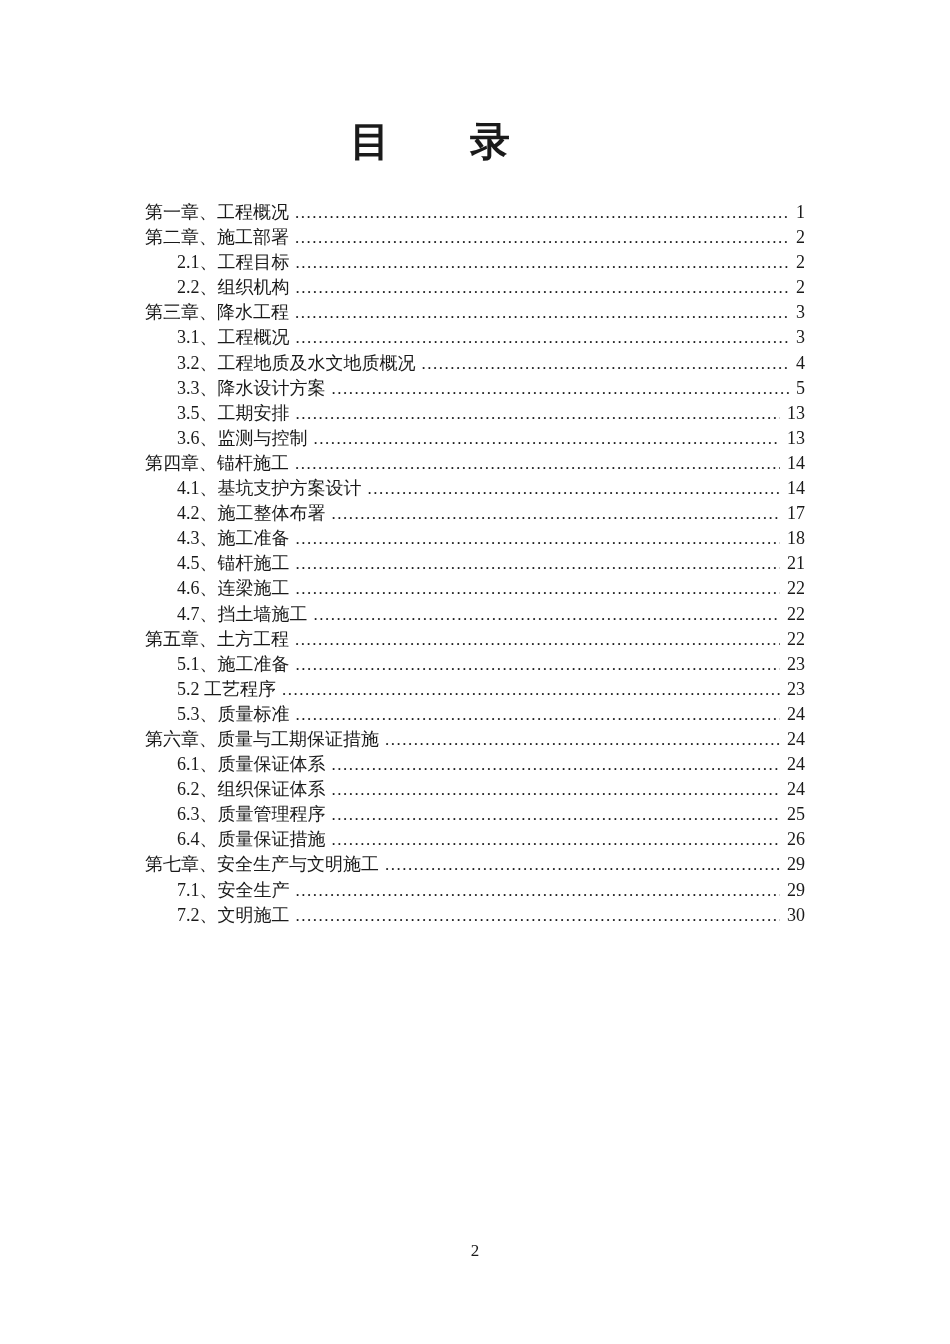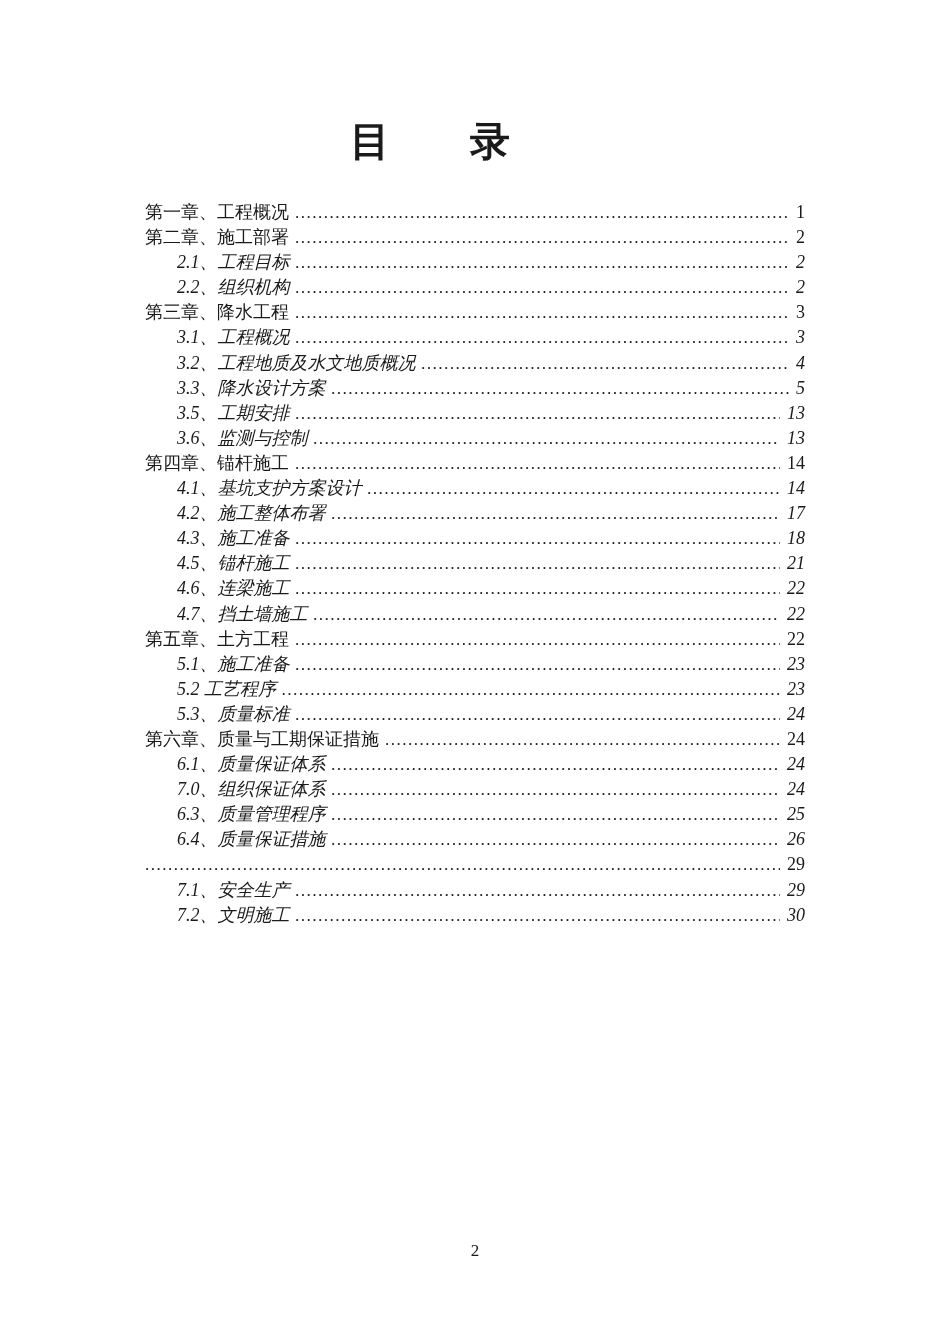--- a/index.html
+++ b/index.html
@@ -31,21 +31,21 @@
     margin-top: 36px;
   }
   .toc-row {
     display: flex;
     align-items: baseline;
     line-height: 25.1px;
     font-size: 18px;
     width: 660px;
     gap: 6px;
   }
-  .toc-row.level-2 { padding-left: 32px; font-style: italic; }
+  .toc-row.level-2 { padding-left: 32px; }
   .toc-label {
     white-space: nowrap;
     flex: 0 0 auto;
   }
   .toc-dots {
     flex: 1 1 auto;
     overflow: hidden;
     white-space: nowrap;
     min-width: 0;
   }
@@ -209,38 +209,39 @@
     <span class="toc-page">24</span>
   </div>
 
   <div class="toc-row level-2">
     <span class="toc-label">6.1、质量保证体系</span>
     <span class="toc-dots"></span>
     <span class="toc-page">24</span>
   </div>
 
   <div class="toc-row level-2">
-    <span class="toc-label">7.0、组织保证体系</span>
+    <span class="toc-label">6.2、组织保证体系</span>
     <span class="toc-dots"></span>
     <span class="toc-page">24</span>
   </div>
 
   <div class="toc-row level-2">
     <span class="toc-label">6.3、质量管理程序</span>
     <span class="toc-dots"></span>
     <span class="toc-page">25</span>
   </div>
 
   <div class="toc-row level-2">
     <span class="toc-label">6.4、质量保证措施</span>
     <span class="toc-dots"></span>
     <span class="toc-page">26</span>
   </div>
 
   <div class="toc-row level-1">
+    <span class="toc-label">第七章、安全生产与文明施工</span>
     <span class="toc-dots"></span>
     <span class="toc-page">29</span>
   </div>
 
   <div class="toc-row level-2">
     <span class="toc-label">7.1、安全生产</span>
     <span class="toc-dots"></span>
     <span class="toc-page">29</span>
   </div>
 

